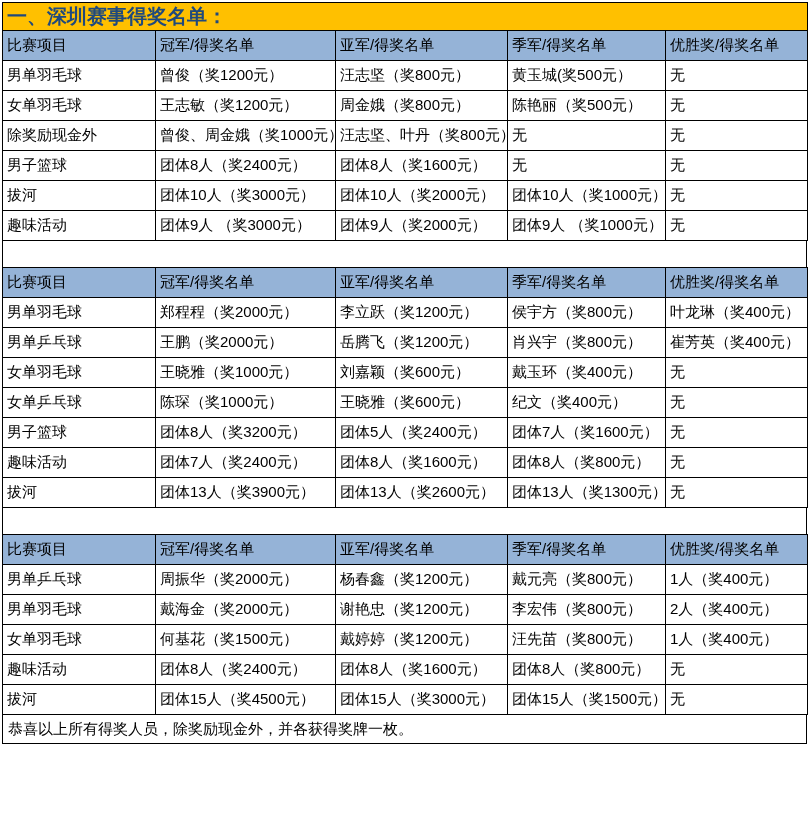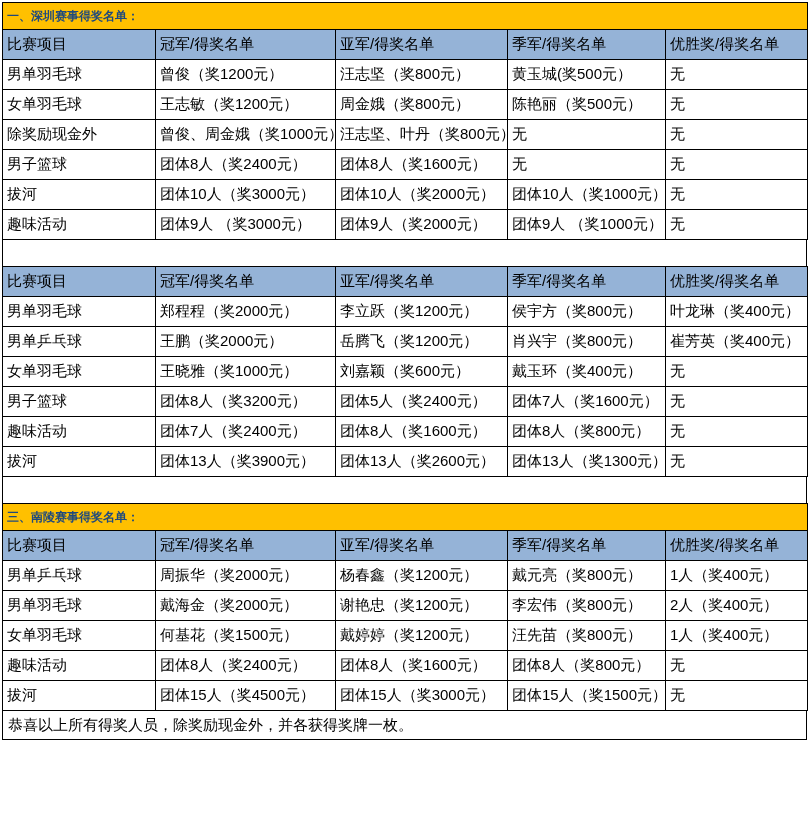--- a/index.html
+++ b/index.html
@@ -18,21 +18,21 @@
     font-weight:normal;
     text-align:left;
     vertical-align:middle;
     white-space:nowrap;
     overflow:hidden;
   }
   .title-cell{
     background:var(--title-bg,#FFC000);
     color:var(--title-text,#1F497D);
     font-weight:bold;
-    font-size:12px;
+    font-size:20px;
     height:26px;
   }
   th.header-cell{background:var(--header-bg,#95B3D7);}
   .gap-row{
     height:26px;
     border-left:1px solid #000;
     border-right:1px solid #000;
     background:#fff;
   }
   .footer-row{
@@ -151,20 +151,27 @@
             <td>崔芳英（奖400元）</td>
           </tr>
           <tr>
             <td>女单羽毛球</td>
             <td>王晓雅（奖1000元）</td>
             <td>刘嘉颖（奖600元）</td>
             <td>戴玉环（奖400元）</td>
             <td>无</td>
           </tr>
           <tr>
+            <td>女单乒乓球</td>
+            <td>陈琛（奖1000元）</td>
+            <td>王晓雅（奖600元）</td>
+            <td>纪文（奖400元）</td>
+            <td>无</td>
+          </tr>
+          <tr>
             <td>男子篮球</td>
             <td>团体8人（奖3200元）</td>
             <td>团体5人（奖2400元）</td>
             <td>团体7人（奖1600元）</td>
             <td>无</td>
           </tr>
           <tr>
             <td>趣味活动</td>
             <td>团体7人（奖2400元）</td>
             <td>团体8人（奖1600元）</td>
@@ -188,23 +195,20 @@
     <table>
       <colgroup>
         <col style="width:153px">
           <col style="width:180px">
           <col style="width:172px">
           <col style="width:158px">
           <col style="width:142px">
       </colgroup>
       <tbody>
           <tr>
-            <td colspan="5" class="title-cell">三、南陵赛事得奖名单：</td>
-          </tr>
-          <tr>
             <th class="header-cell">比赛项目</th>
             <th class="header-cell">冠军/得奖名单</th>
             <th class="header-cell">亚军/得奖名单</th>
             <th class="header-cell">季军/得奖名单</th>
             <th class="header-cell">优胜奖/得奖名单</th>
           </tr>
           <tr>
             <td>男单乒乓球</td>
             <td>周振华（奖2000元）</td>
             <td>杨春鑫（奖1200元）</td>

